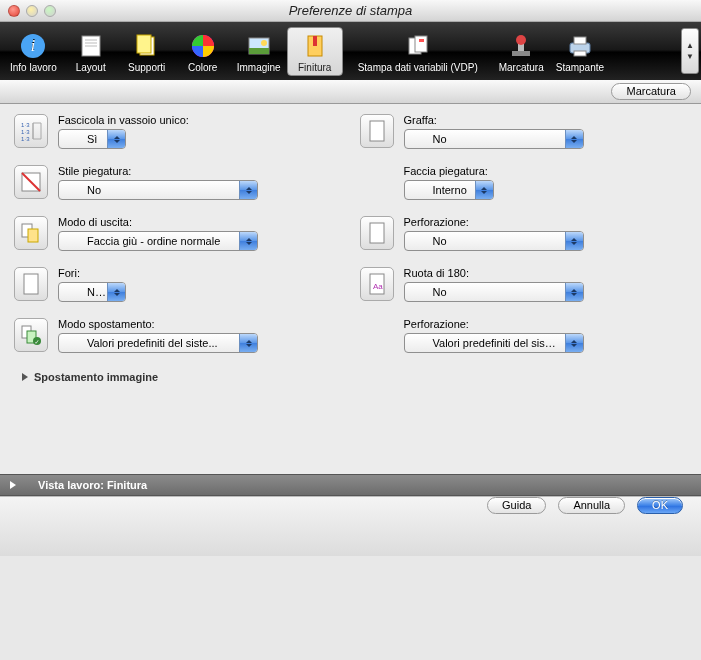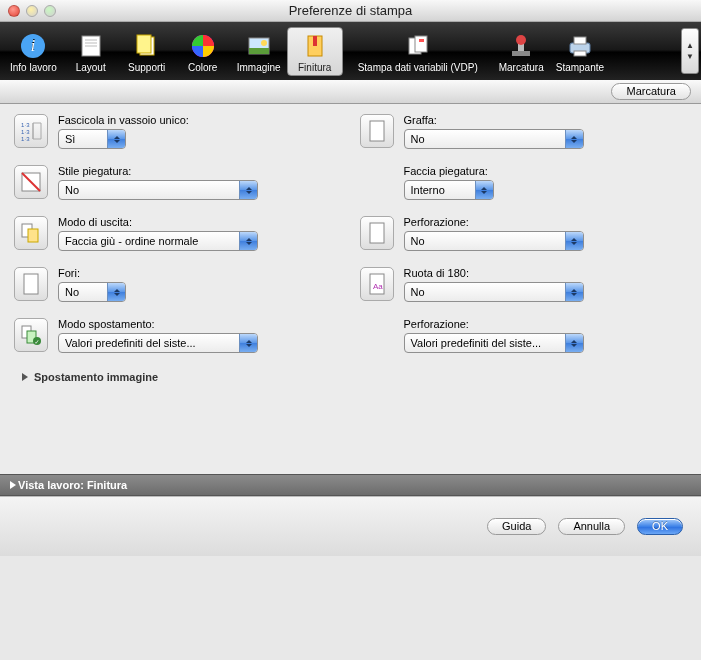--- a/index.html
+++ b/index.html
@@ -12,20 +12,21 @@
     overflow: hidden;
   }
   
   .titlebar {
     height: 22px;
     background: linear-gradient(#f8f8f8, #d4d4d4);
     border-bottom: 1px solid #aaa;
     display: flex;
     align-items: center;
     position: relative;
+    font-style: italic;
   }
   .traffic-lights {
     position: absolute;
     left: 8px;
     display: flex;
     gap: 6px;
   }
   .tl {
     width: 12px; height: 12px;
     border-radius: 50%;
@@ -158,20 +159,21 @@
     font-size:11px;
     overflow:hidden;
     cursor:pointer;
   }
   .combo .val {
     flex:1;
     padding: 0 6px;
     white-space:nowrap;
     overflow:hidden;
     text-overflow:ellipsis;
+    margin-left:22px;
   }
   .combo .caret {
     width: 18px; height:100%;
     background: linear-gradient(#bcd8fb, #5a96e8 50%, #3f7fdd 51%, #79aef1);
     display:flex; flex-direction:column; align-items:center; justify-content:center;
     gap:1px;
     border-left:1px solid #6b8fc0;
   }
   .combo .caret::before {
     content:"";
@@ -205,36 +207,36 @@
   }
   
   .vista-bar {
     height: 22px;
     background: linear-gradient(#8b8b8b,#6c6c6c);
     color:#fff;
     display:flex; align-items:center;
     padding-left:10px;
     font-size:11px;
     font-weight:bold;
-    gap:2px;
+    gap:22px;
     border-top:1px solid #555;
     border-bottom:1px solid #555;
   }
   .vista-bar .tri {
     width:0;height:0;
     border-top:4px solid transparent;
     border-bottom:4px solid transparent;
     border-left:6px solid #fff;
   }
   
   .footer {
     height: 60px;
     background: linear-gradient(#f4f4f4,#dcdcdc);
     display:flex;
-    align-items:center;
+    align-items:flex-start;
     justify-content:flex-end;
     gap:12px;
     padding-right:18px;
     border-top:1px solid #bbb;
   }
   
   svg { display:block; }
 </style>
 </head>
 <body>

